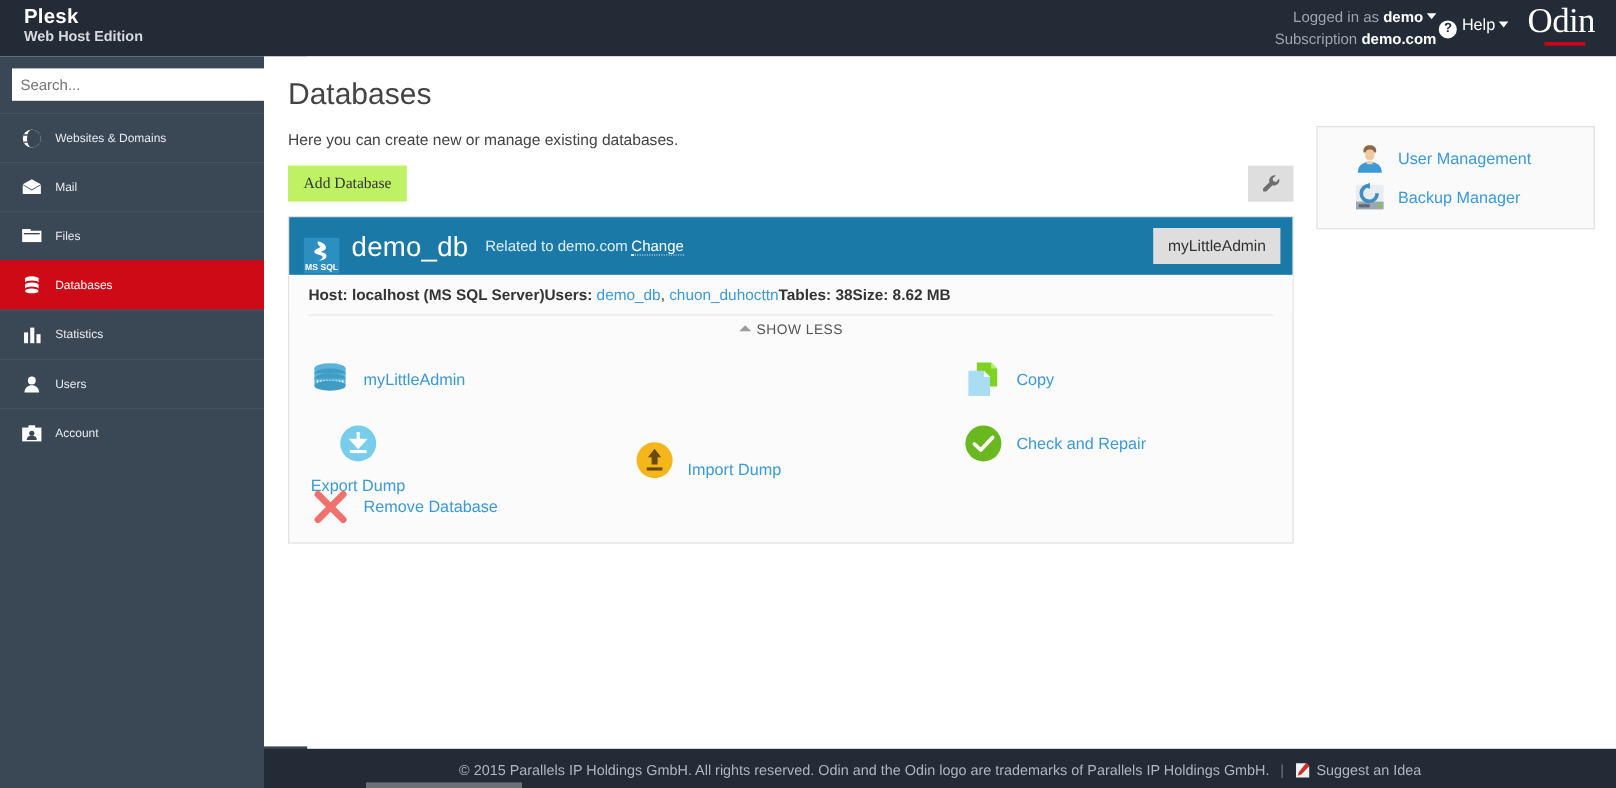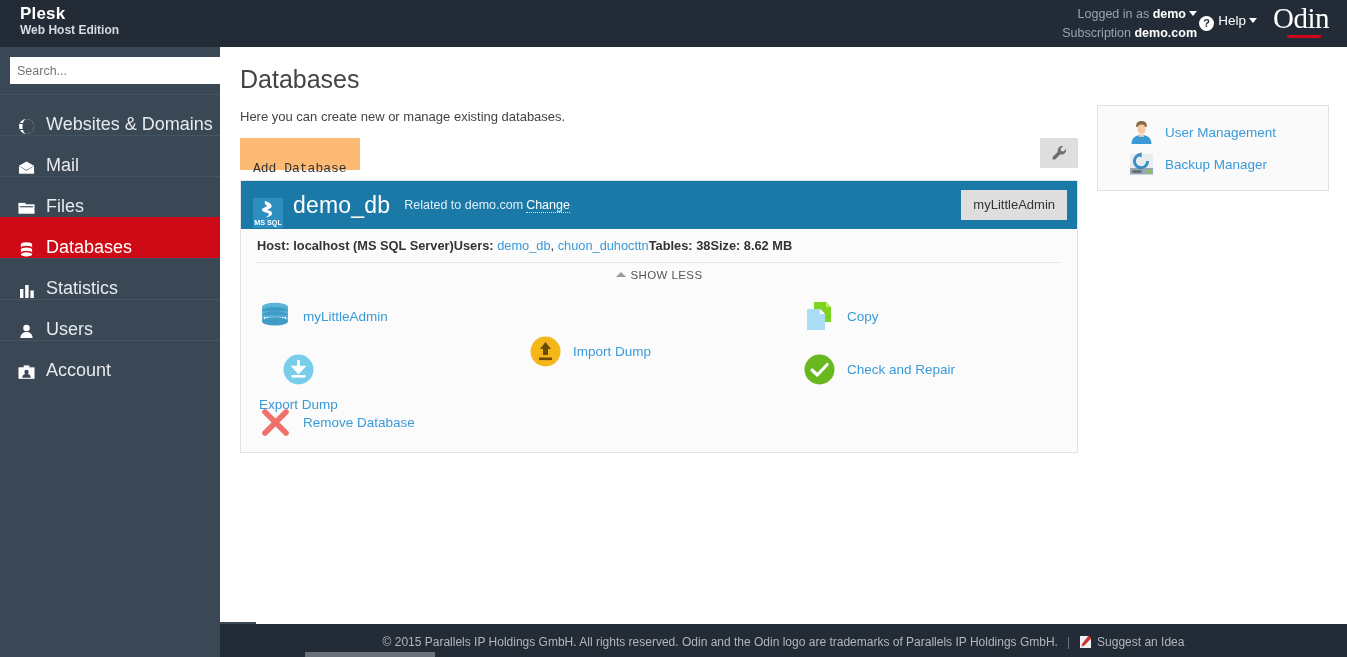--- a/index.html
+++ b/index.html
@@ -37,36 +37,36 @@
   .sidebar { position:absolute; left:0; top:47px; width:256px; height:610px; background:#3a4754; }
   .search-wrap { padding:10px; }
   .search-box { position:relative; background:#fff; height:27px; }
   .search-box input {
     width:100%; height:27px; border:0; outline:0; padding:0 26px 0 7px;
     font-family:"Liberation Sans", sans-serif; font-size:12.5px; color:#333; background:transparent;
   }
   .search-ico { position:absolute; right:6px; top:5px; width:16px; height:16px; opacity:.7;}
 
   .nav-item {
-    height:41px; display:flex; align-items:flex-end; gap:11px; padding-left:18px;
-    color:#e7eaee; font-size:18px; cursor:pointer;
+    height:41px; display:flex; align-items:center; gap:11px; padding-left:18px;
+    color:#e7eaee; font-size:10px; cursor:pointer;
     border-top:1px solid #45525f;
   }
   .nav-item.active { background:#cf0a17; color:#fff; border-top-color:#cf0a17; }
   .nav-ico { width:17px; height:17px; flex:0 0 17px; display:flex; align-items:center; justify-content:center;}
 
   
   .main { position:absolute; left:220px; top:47px; width:1127px; height:575px; background:#fff; }
   .page-title { position:absolute; left:20px; top:18px; font-size:25px; color:#444; font-weight:normal; }
   .page-desc  { position:absolute; left:20px; top:62px; font-size:13px; color:#444; }
 
   .btn-add {
-    position:absolute; left:20px; top:91px; height:30px; padding:16px 13px;
-    background:#fdba74; border:0; color:#333; font-size:13px;
-    font-family:Liberation Mono, monospace; cursor:pointer; line-height:30px;
+    position:absolute; left:20px; top:91px; height:30px; padding:0 13px;
+    background:#bef264; border:0; color:#333; font-size:13px;
+    font-family:Liberation Serif, serif; cursor:pointer; line-height:30px;
   }
   .btn-wrench {
     position:absolute; left:820px; top:91px; width:38px; height:30px; background:#dedede;
     display:flex; align-items:center; justify-content:center; cursor:pointer;
   }
 
   
   .card { position:absolute; left:20px; top:133px; width:838px; background:#fbfbfb; border:1px solid #e2e2e2; }
   .card-head { height:48px; background:#1b79a8; display:flex; align-items:center; padding:0 10px 0 12px; position:relative;}
   .mssql-ico { width:30px; height:30px; flex:0 0 30px; margin-right:10px; position:relative;margin-top:16px;}
@@ -334,21 +334,21 @@
         <span class="act-ico">
           <svg width="31" height="31" viewBox="0 0 31 31">
             <circle cx="15.5" cy="15.5" r="15" fill="#78cdeb"></circle>
             <path d="M15.5 6 V15 M10.5 13 L15.5 18.5 L20.5 13 Z" stroke="#ffffff" stroke-width="2.6" fill="#ffffff"></path>
             <rect x="8.5" y="21" width="14" height="2.6" fill="#ffffff"></rect>
           </svg>
         </span>
         <span class="act-lbl">Export Dump</span>
       </div>
 
-      <div class="act" style="left:288px; top:43px;">
+      <div class="act" style="left:288px; top:75px;align-items:flex-end;">
         <span class="act-ico">
           <svg width="31" height="31" viewBox="0 0 31 31">
             <circle cx="15.5" cy="15.5" r="15" fill="#f5b61a"></circle>
             <path d="M15.5 6 L21 13 H18 V19 H13 V13 H10 Z" fill="#6b4a06"></path>
             <rect x="9" y="21.5" width="13" height="2.6" fill="#6b4a06"></rect>
           </svg>
         </span>
         <span class="act-lbl">Import Dump</span>
       </div>
 

